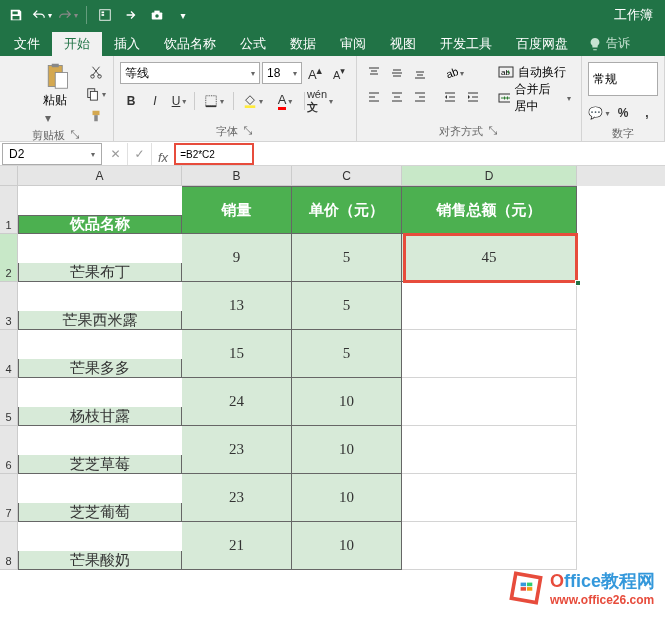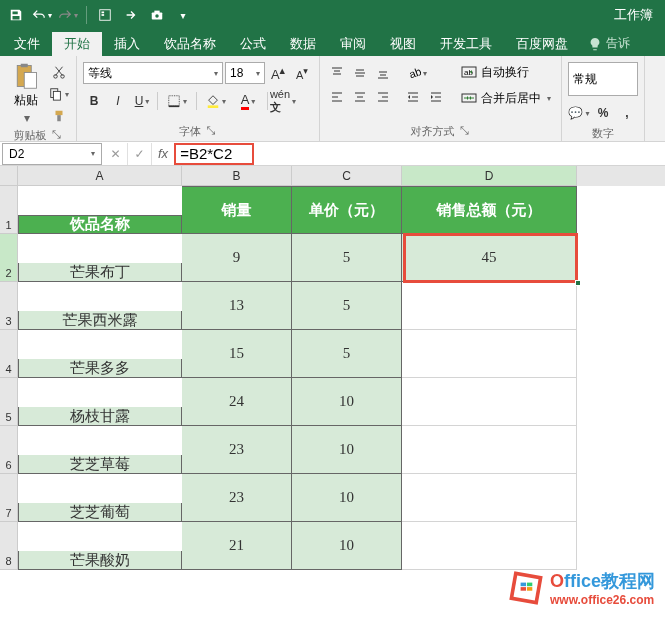--- a/index.html
+++ b/index.html
@@ -16,44 +16,44 @@
     .ribbon-tab { padding: 4px 12px; color: #fff; font-size: 13px; cursor: pointer; height: 24px; display: flex; align-items: center; }
     .ribbon-tab.active { background: #f1f1f1; color: #217346; }
     .ribbon-tell { display: flex; align-items: center; color: #c6e2d1; gap: 4px; padding: 4px 8px; }
     
     .ribbon-content { background: #f1f1f1; height: 86px; border-bottom: 1px solid #d4d4d4; display: flex; }
     .ribbon-group { border-right: 1px solid #d4d4d4; padding: 2px 6px 0; display: flex; flex-direction: column; }
     .ribbon-group-body { flex: 1; display: flex; gap: 2px; }
     .ribbon-group-label { text-align: center; font-size: 11px; color: #666; padding: 2px 0; display: flex; justify-content: center; gap: 4px; }
     .ribbon-launcher { width: 12px; height: 12px; cursor: pointer; color: #666; }
     
-    .paste-big { width: 40px; display: flex; flex-direction: column; align-items: center; padding-top: 4px; cursor: pointer; }
+    .paste-big { width: 40px; display: flex; flex-direction: column; align-items: flex-start; padding-top: 4px; cursor: pointer; margin-left: 37px; }
     .paste-big svg { width: 28px; height: 28px; }
     .paste-big span { font-size: 12px; margin-top: 2px; }
     .clip-small { display: flex; flex-direction: column; gap: 2px; padding-top: 4px; }
     .small-btn { width: 22px; height: 20px; display: flex; align-items: center; justify-content: center; cursor: pointer; }
     
     .font-group .row { display: flex; gap: 2px; align-items: center; margin-bottom: 4px; }
     .font-name { width: 140px; height: 22px; border: 1px solid #ababab; background: #fff; padding: 0 4px; font-size: 12px; display: flex; align-items: center; justify-content: space-between; }
     .font-size { width: 40px; height: 22px; border: 1px solid #ababab; background: #fff; padding: 0 4px; font-size: 12px; display: flex; align-items: center; justify-content: space-between; }
     .icon-btn { width: 22px; height: 22px; display: flex; align-items: center; justify-content: center; cursor: pointer; color: #333; }
     .icon-btn-dd { width: 30px; }
     .dd-arrow { font-size: 8px; color: #666; margin-left: 2px; }
     
     .align-group .row { display: flex; gap: 1px; margin-bottom: 2px; }
     .wrap-merge { display: flex; flex-direction: column; gap: 2px; padding-top: 2px; margin-left: 8px; }
     .text-btn { display: flex; align-items: center; gap: 4px; cursor: pointer; padding: 2px 4px; font-size: 12px; height: 24px; }
     
     .number-group .combo { width: 70px; height: 34px; border: 1px solid #ababab; background: #fff; padding: 0 4px; display: flex; align-items: center; justify-content: space-between; font-size: 12px; margin-bottom: 4px; }
     
-    .formula-bar { height: 24px; border-bottom: 1px solid #d4d4d4; display: flex; align-items: center; background: #fff; }
+    .formula-bar { height: 24px; border-bottom: 1px solid #d4d4d4; display: flex; align-items: flex-end; background: #fff; }
     .name-box { width: 100px; height: 22px; border: 1px solid #ababab; margin: 0 2px; padding: 0 6px; display: flex; align-items: center; justify-content: space-between; font-size: 12px; }
     .fb-btn { width: 24px; height: 22px; display: flex; align-items: center; justify-content: center; cursor: pointer; color: #999; border-right: 1px solid #e0e0e0; }
     .fx-label { font-style: italic; font-size: 13px; padding: 0 6px; color: #666; }
-    .formula-input { flex: 0 0 auto; width: 80px; height: 22px; border: 2px solid #e74c3c; padding: 0 4px; font-size: 15px; display: flex; align-items: center; }
+    .formula-input { flex: 0 0 auto; width: 80px; height: 22px; border: 2px solid #e74c3c; padding: 0 4px; font-size: 10px; display: flex; align-items: center; }
     
     .sheet-area { position: relative; }
     .col-headers { display: flex; height: 20px; background: #e6e6e6; }
     .select-all { width: 18px; border-right: 1px solid #ccc; border-bottom: 1px solid #ccc; background: #e6e6e6; }
     .col-header { border-right: 1px solid #ccc; border-bottom: 1px solid #ccc; text-align: center; font-size: 12px; color: #333; display: flex; align-items: center; justify-content: center; background: #e6e6e6; }
     .col-header.active { background: #c8e8c8; }
     .col-A { width: 164px; } .col-B { width: 110px; } .col-C { width: 110px; } .col-D { width: 175px; }
     
     .data-row { display: flex; height: 48px; }
     .row-header { width: 18px; background: #e6e6e6; border-right: 1px solid #ccc; border-bottom: 1px solid #ccc; display: flex; align-items: flex-end; justify-content: center; font-size: 11px; color: #333; padding-bottom: 2px; }

